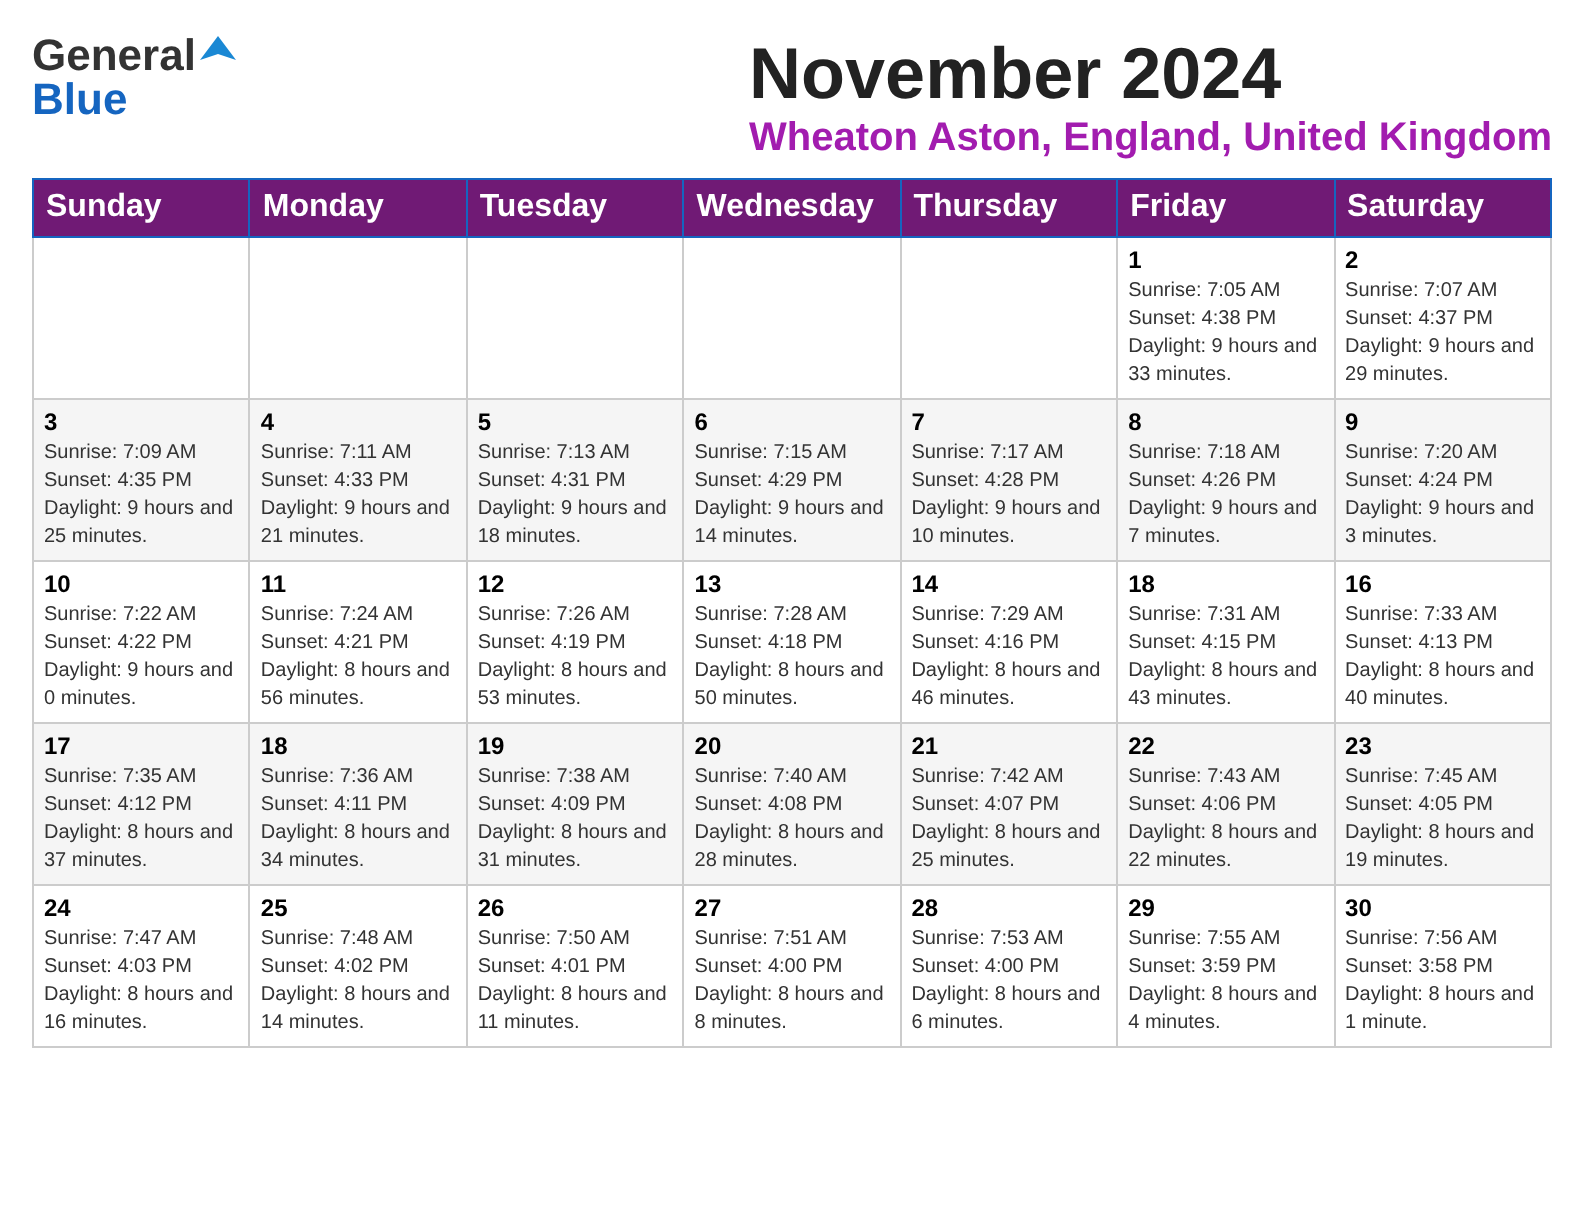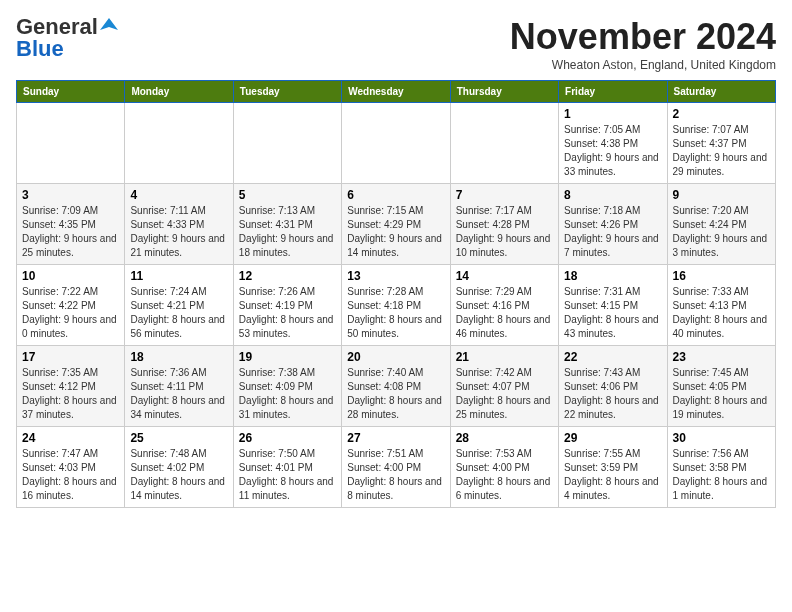--- a/index.html
+++ b/index.html
@@ -22,42 +22,43 @@
       align-items: flex-start;
     }
     .logo-text {
       font-size: 22px;
       font-weight: bold;
       line-height: 1;
     }
     .logo-general { color: #333; }
     .logo-blue { color: #1565c0; }
     .title-area {
-      text-align: right;
+      text-align: left;
     }
     .month-title {
       font-size: 36px;
       font-weight: bold;
       color: #222;
     }
     .location-title {
-      font-size: 12px;
-      color: #404040;
+      font-size: 20px;
+      color: #a21caf;
+      font-weight: bold;
     }
     .calendar {
       width: 100%;
       border-collapse: collapse;
       font-size: 10.5px;
     }
     .calendar th {
-      background: #4d7c0f;
+      background: #701a75;
       color: #fff;
       text-align: left;
       padding: 5px 6px;
-      font-size: 10px;
+      font-size: 16px;
       font-weight: bold;
       border: 1px solid #1565c0;
     }
     .calendar td {
       border: 1px solid #ccc;
       vertical-align: top;
       padding: 4px 5px;
       width: calc(100% / 7);
       height: 80px;
       background: #fff;

